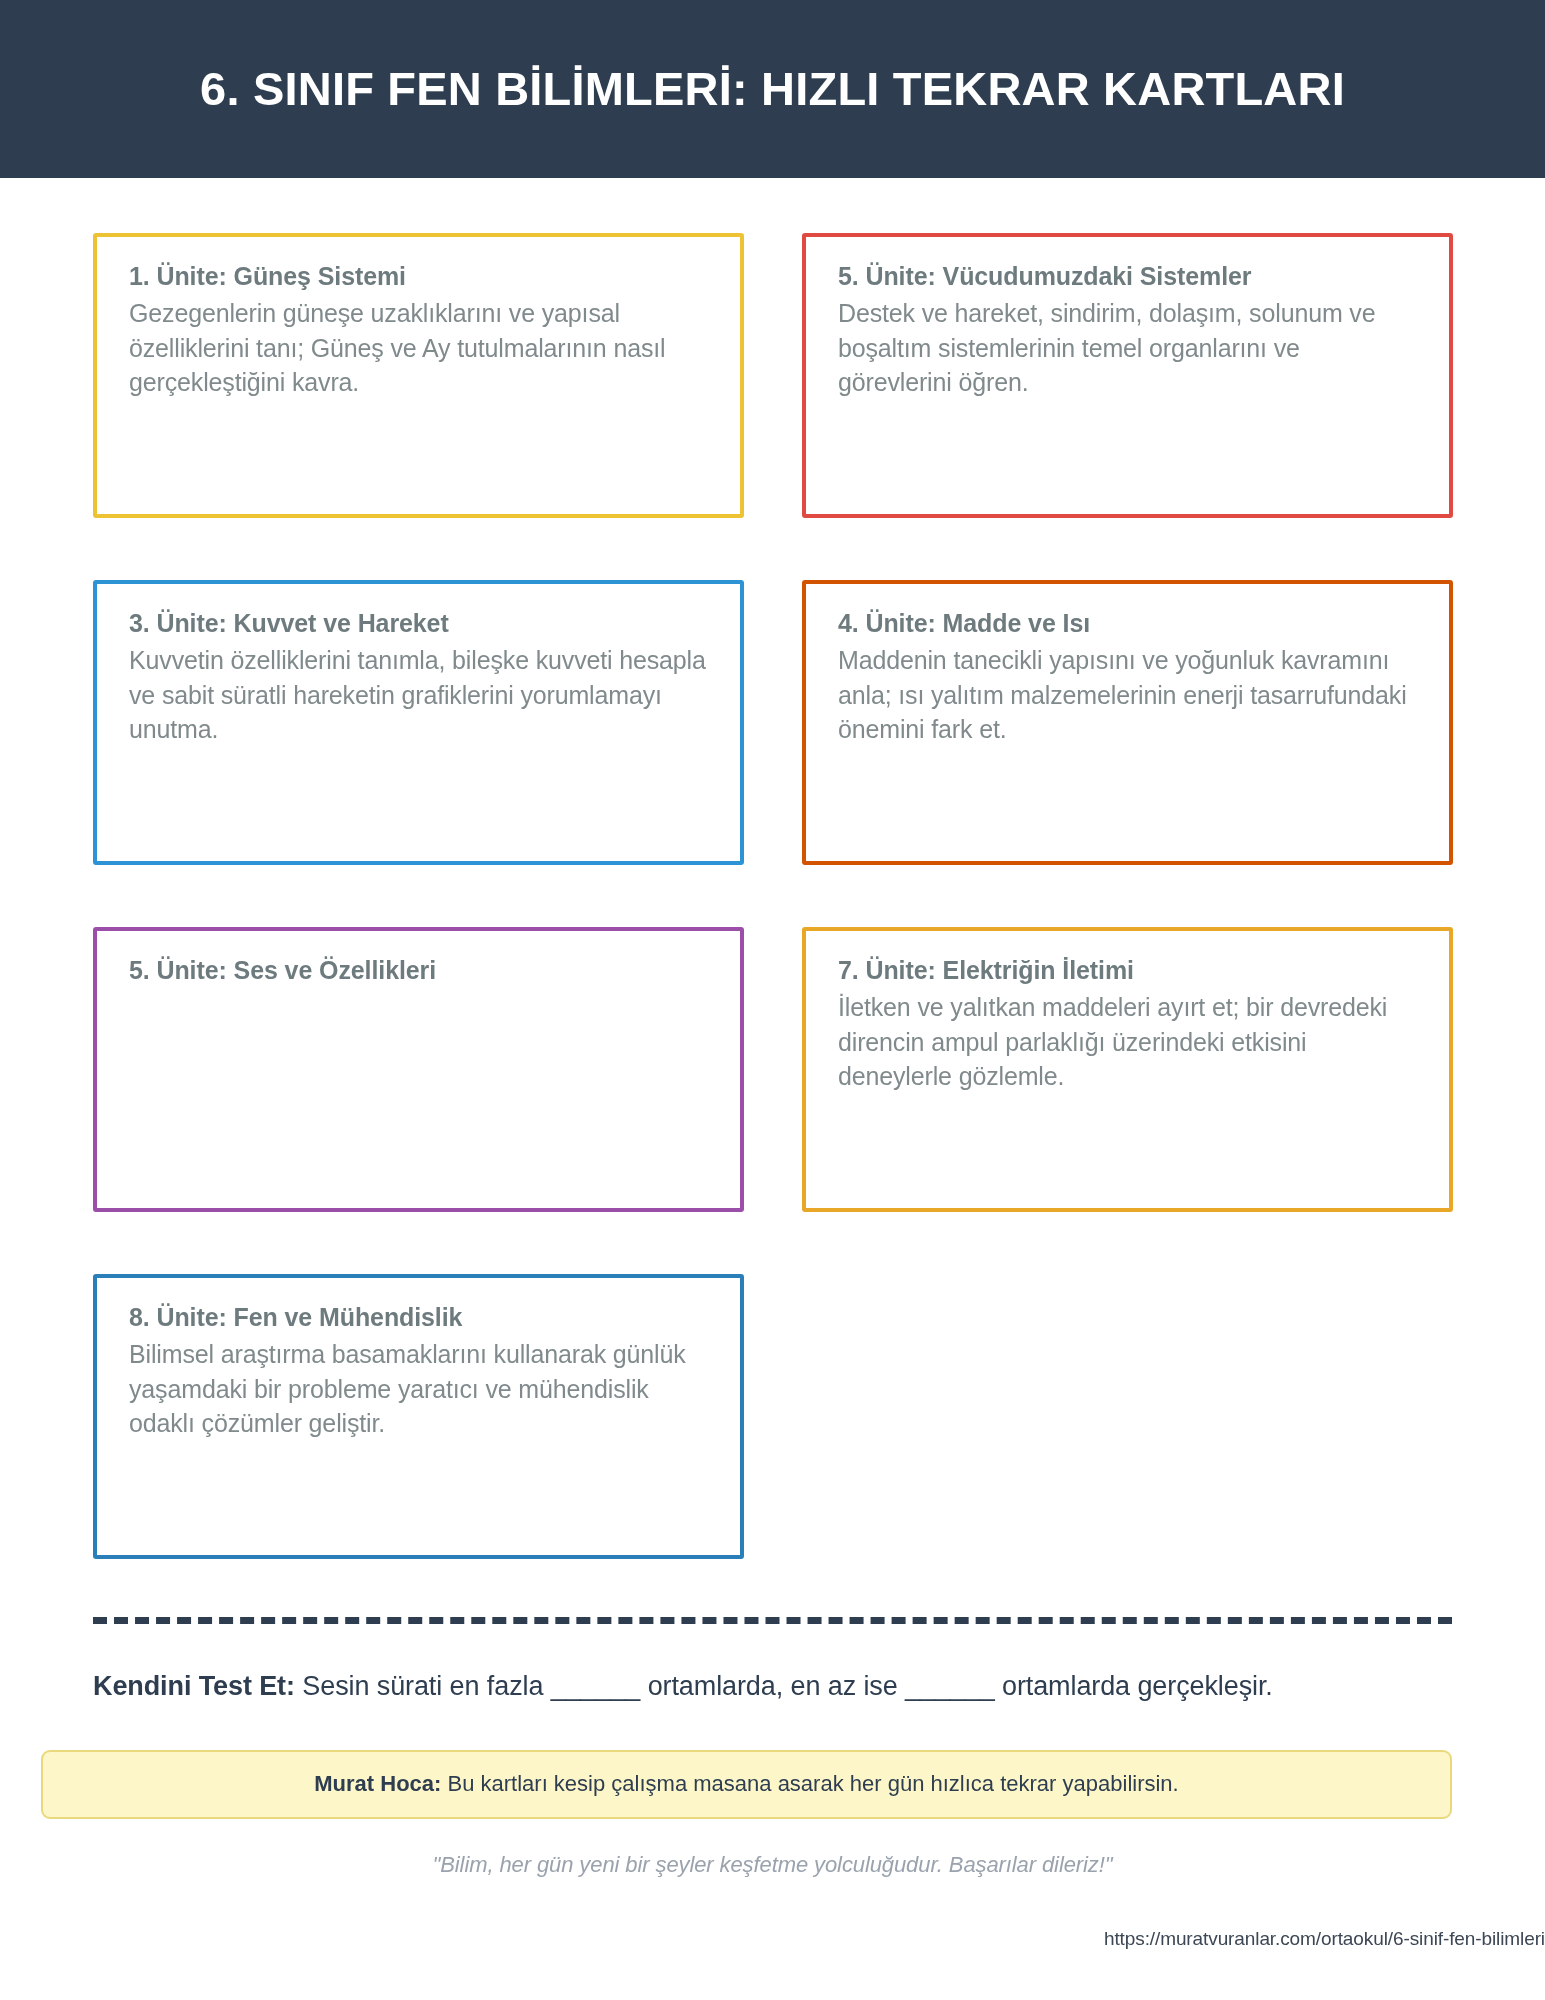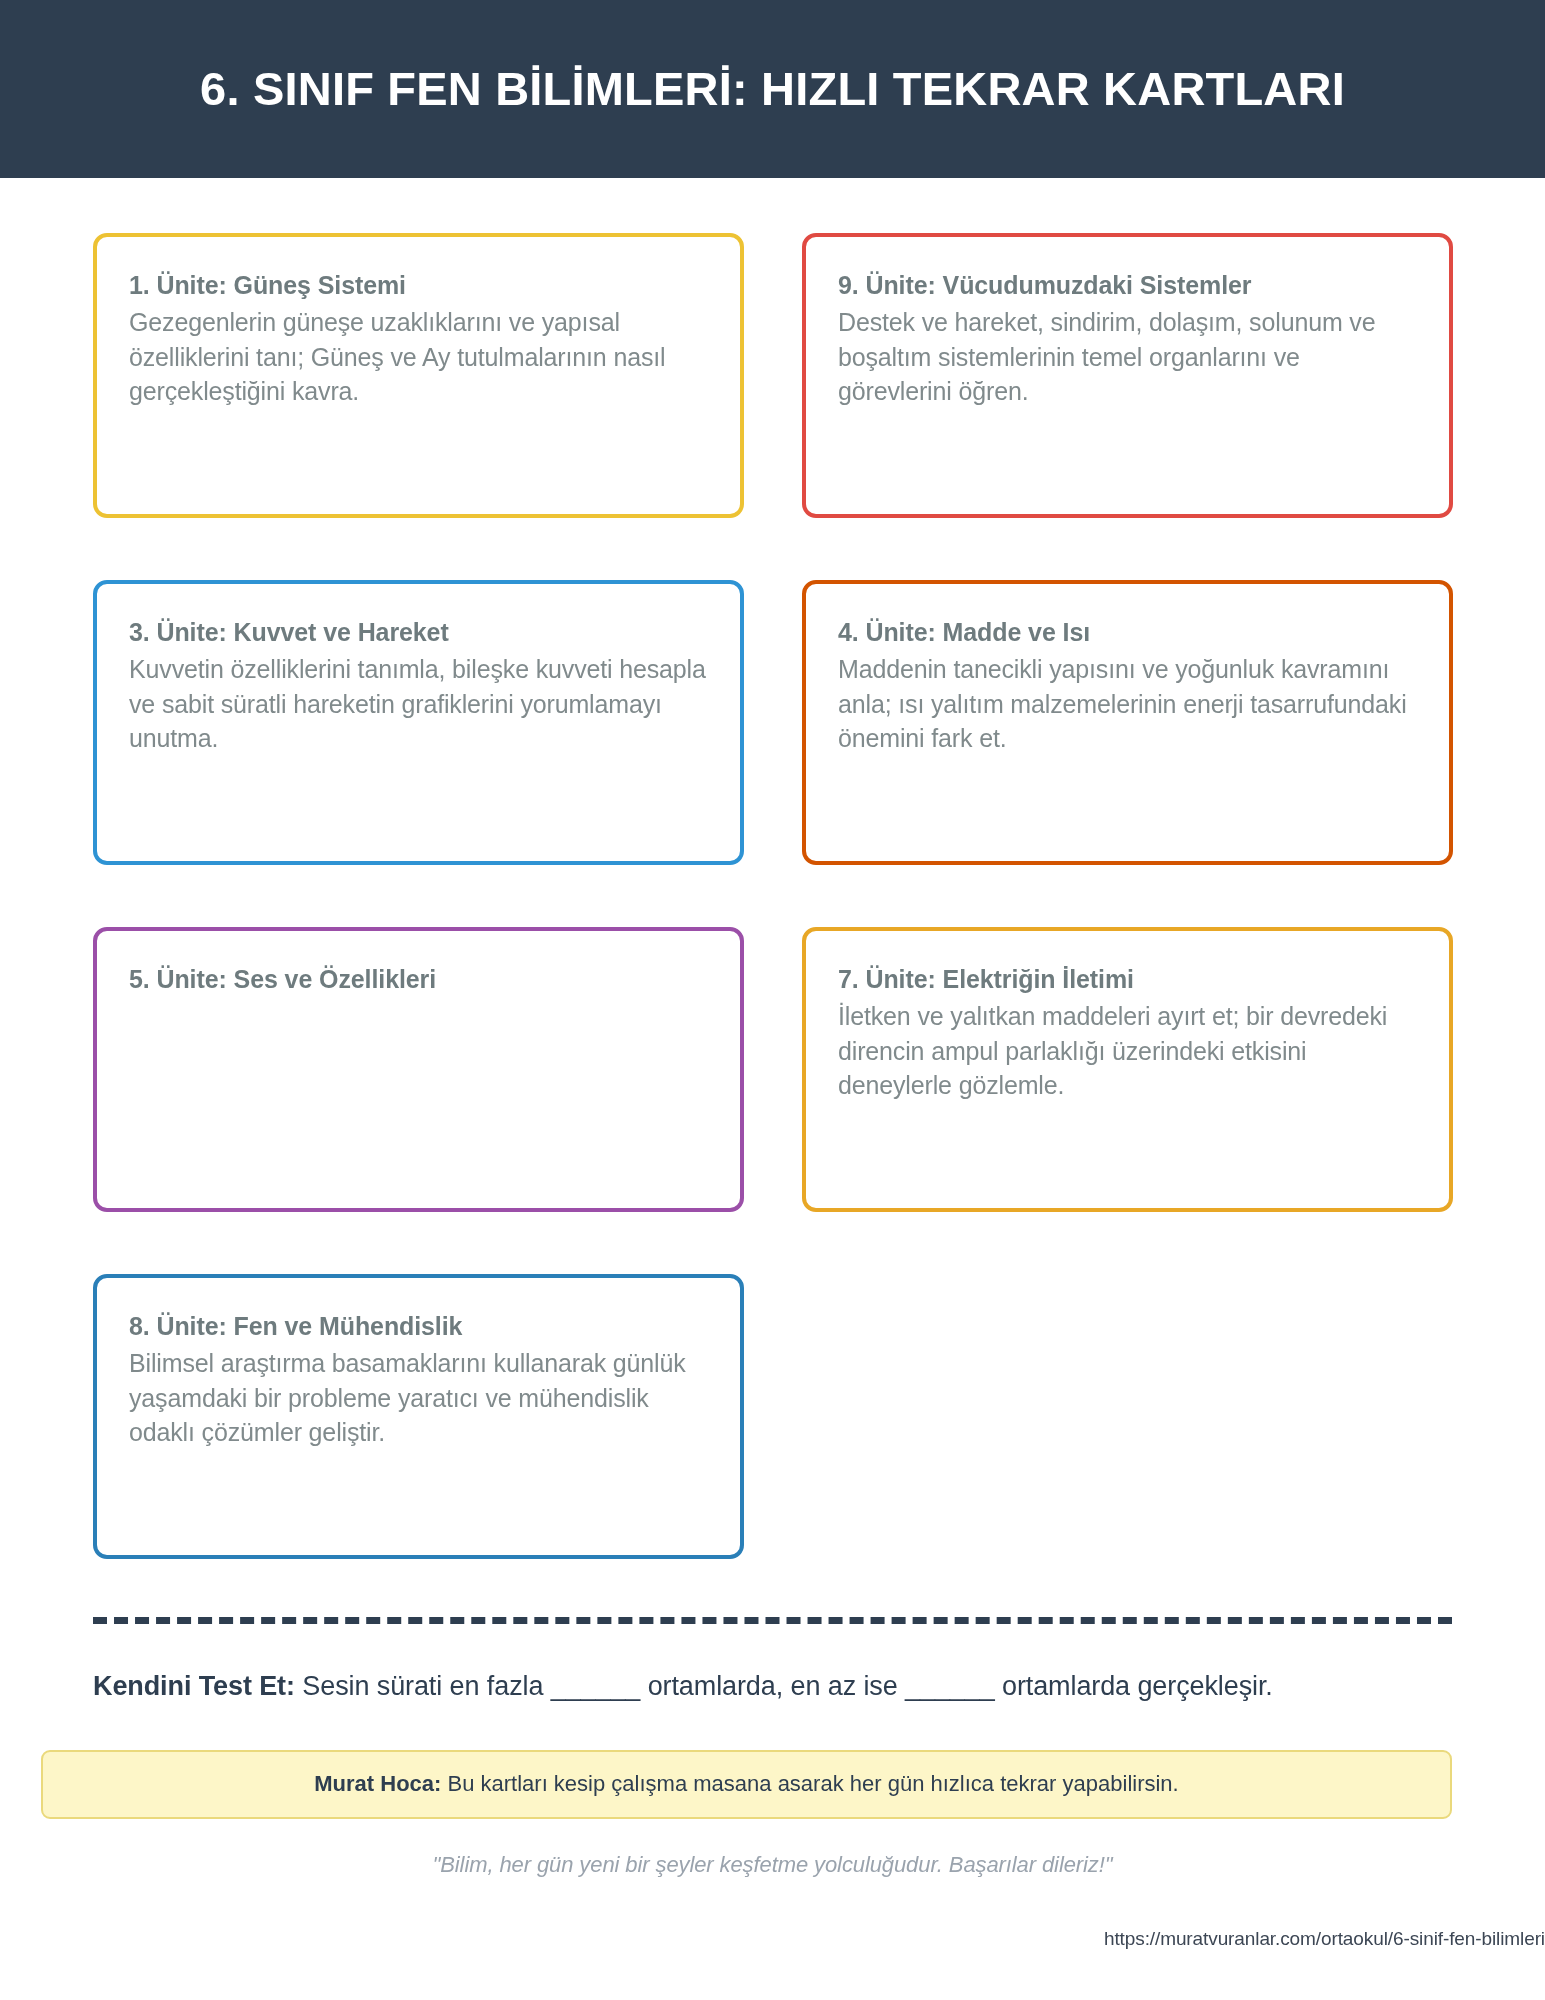--- a/index.html
+++ b/index.html
@@ -53,23 +53,23 @@
   }
   .cards-grid {
     display: grid;
     grid-template-columns: 651px 651px;
     column-gap: 58px;
     row-gap: 62px;
   }
   .card {
     background: #ffffff;
     border: 4px solid #cccccc;
-    border-radius: 14px;
-    box-sizing: border-box;
-    padding: 33px 32px 26px 32px;
+    border-radius: 3px;
+    box-sizing: border-box;
+    padding: 24px 32px 26px 32px;
     min-height: 285px;
   }
   .card-title {
     font-family: "Liberation Sans", sans-serif;
     font-size: 25px;
     font-weight: 700;
     color: #6e7b7e;
     margin: 0 0 4px 0;
     line-height: 1.25;
     letter-spacing: -0.1px;
@@ -160,21 +160,21 @@
 
   <div class="cards-wrap">
     <div class="cards-grid">
 
       <div class="card" style="border-color: rgb(237, 194, 51);">
         <p class="card-title">1. Ünite: Güneş Sistemi</p>
         <p class="card-body">Gezegenlerin güneşe uzaklıklarını ve yapısal özelliklerini tanı; Güneş ve Ay tutulmalarının nasıl gerçekleştiğini kavra.</p>
       </div>
 
       <div class="card" style="border-color: rgb(224, 74, 66);">
-        <p class="card-title">9. Ünite: Vücudumuzdaki Sistemler</p>
+        <p class="card-title">5. Ünite: Vücudumuzdaki Sistemler</p>
         <p class="card-body">Destek ve hareket, sindirim, dolaşım, solunum ve boşaltım sistemlerinin temel organlarını ve görevlerini öğren.</p>
       </div>
 
       <div class="card" style="border-color: rgb(46, 147, 212);">
         <p class="card-title">3. Ünite: Kuvvet ve Hareket</p>
         <p class="card-body">Kuvvetin özelliklerini tanımla, bileşke kuvveti hesapla ve sabit süratli hareketin grafiklerini yorumlamayı unutma.</p>
       </div>
 
       <div class="card" style="border-color: rgb(211, 84, 0);">
         <p class="card-title">4. Ünite: Madde ve Isı</p>

